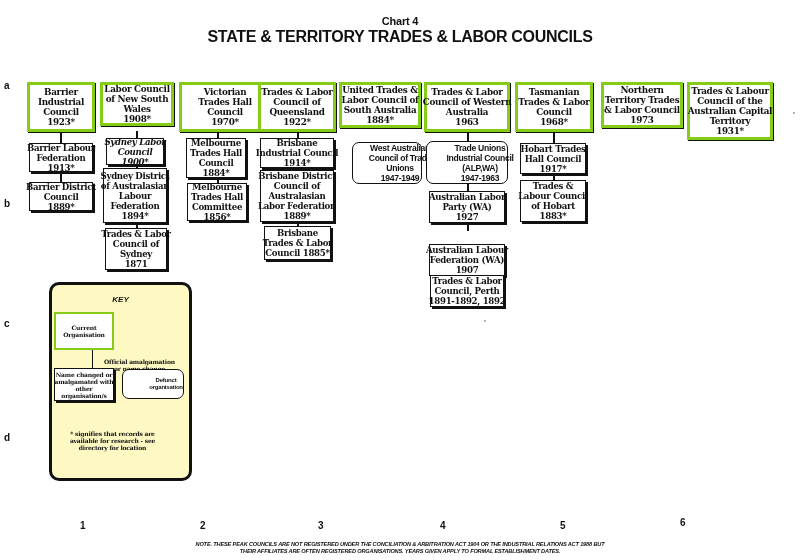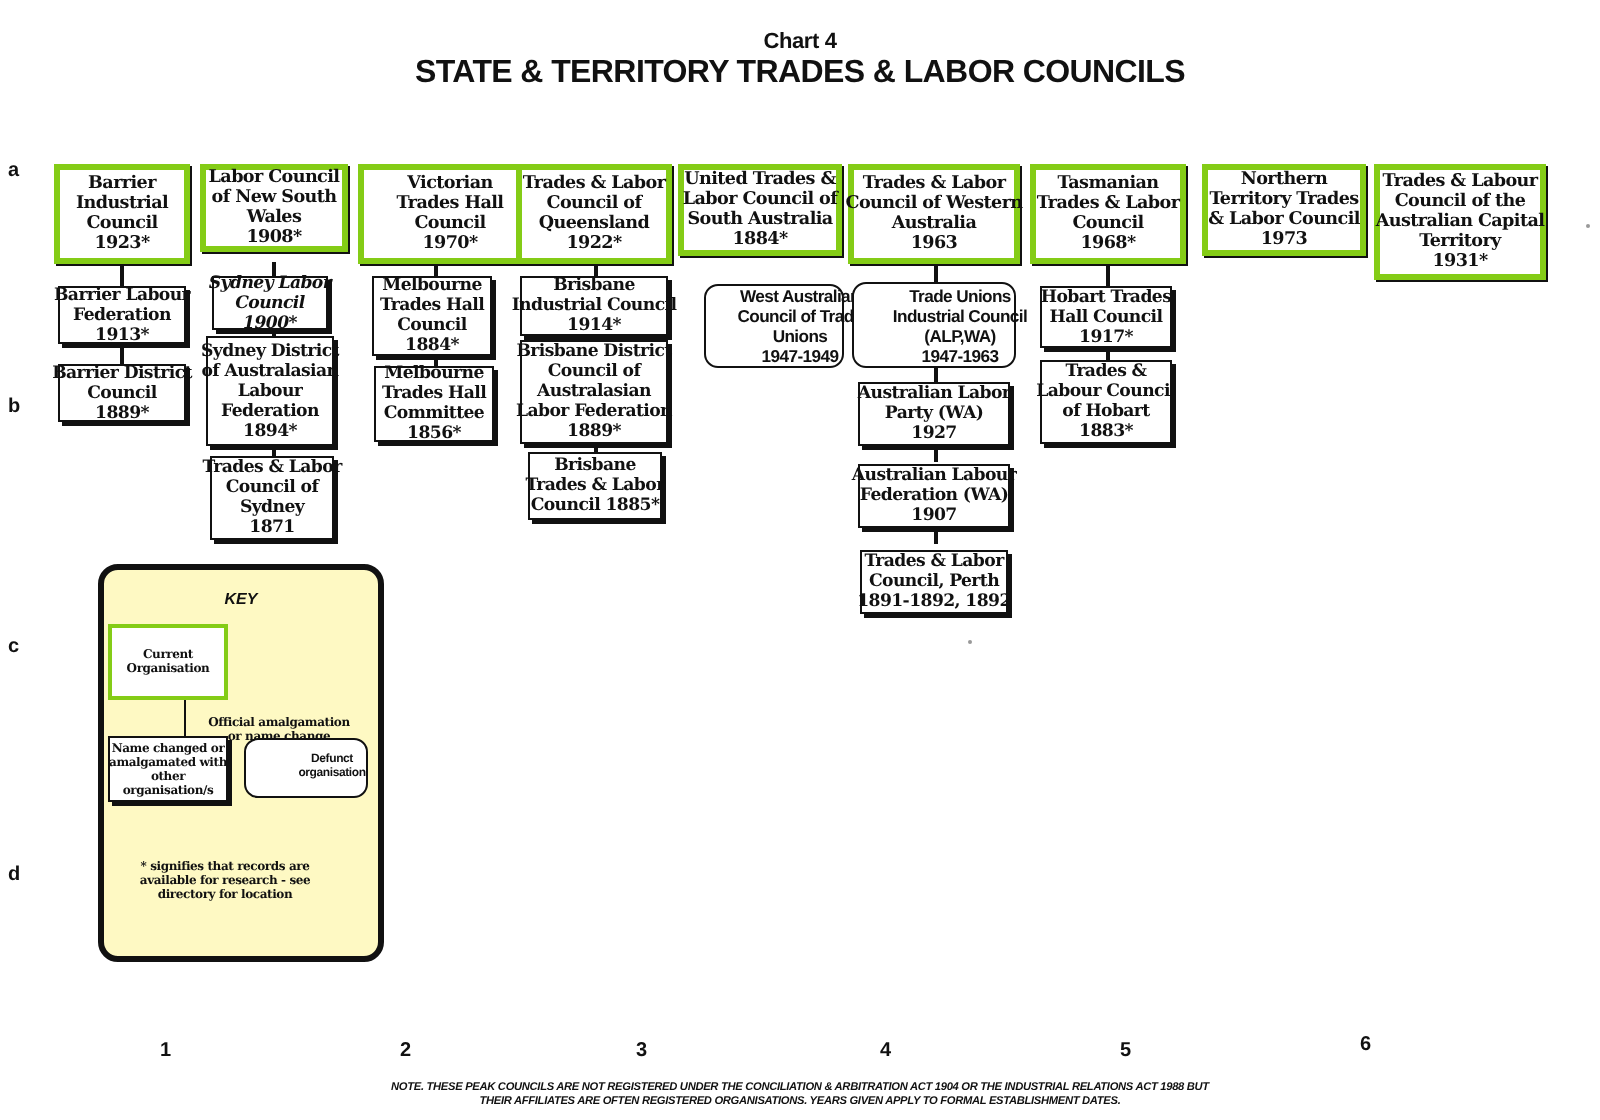--- a/index.html
+++ b/index.html
@@ -176,21 +176,21 @@
   <span class="t">Trade Unions</span>
   <span class="t">Industrial Council</span>
   <span class="t">(ALP,WA)</span>
   <span class="t">1947-1963</span>
 </div>
 <div class="box" style="left:429px;top:191px;width:76px;height:32px;">
   <span class="t">Australian Labor</span>
   <span class="t">Party (WA)</span>
   <span class="t">1927</span>
 </div>
-<div class="box" style="left:429px;top:232px;width:76px;height:32px;">
+<div class="box" style="left:429px;top:244px;width:76px;height:32px;">
   <span class="t">Australian Labour</span>
   <span class="t">Federation (WA)</span>
   <span class="t">1907</span>
 </div>
 <div class="box" style="left:430px;top:275px;width:74px;height:32px;">
   <span class="t">Trades &amp; Labor</span>
   <span class="t">Council, Perth</span>
   <span class="t">1891-1892, 1892</span>
 </div>
 

